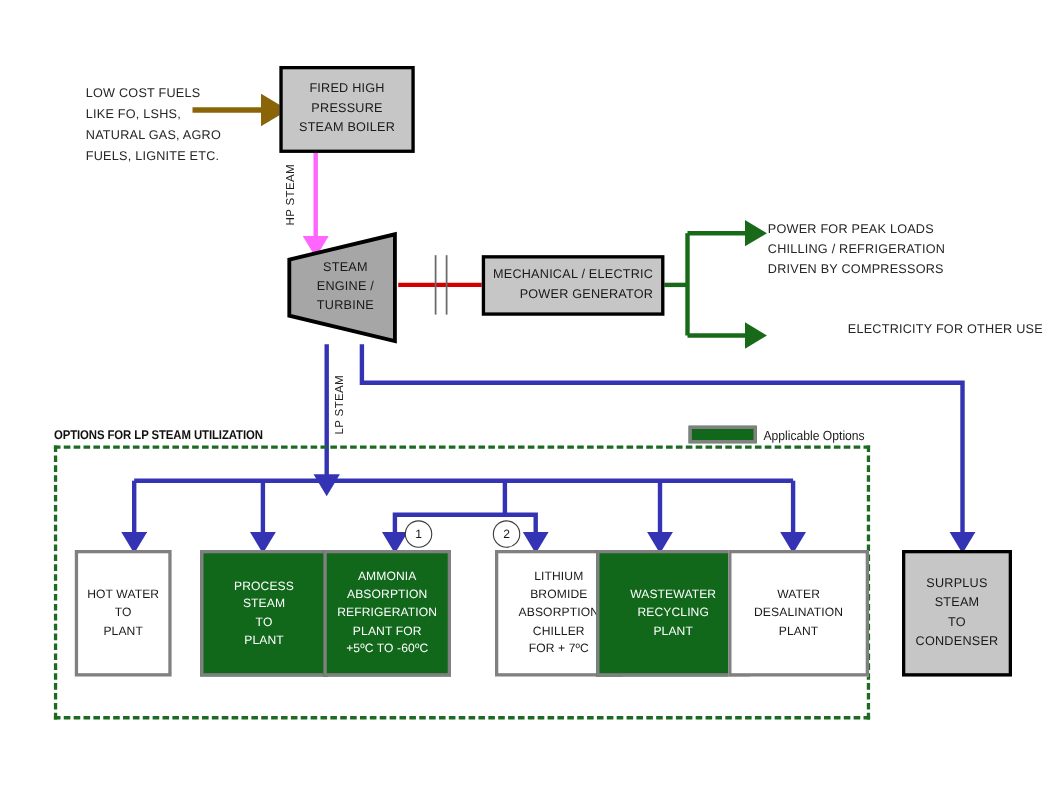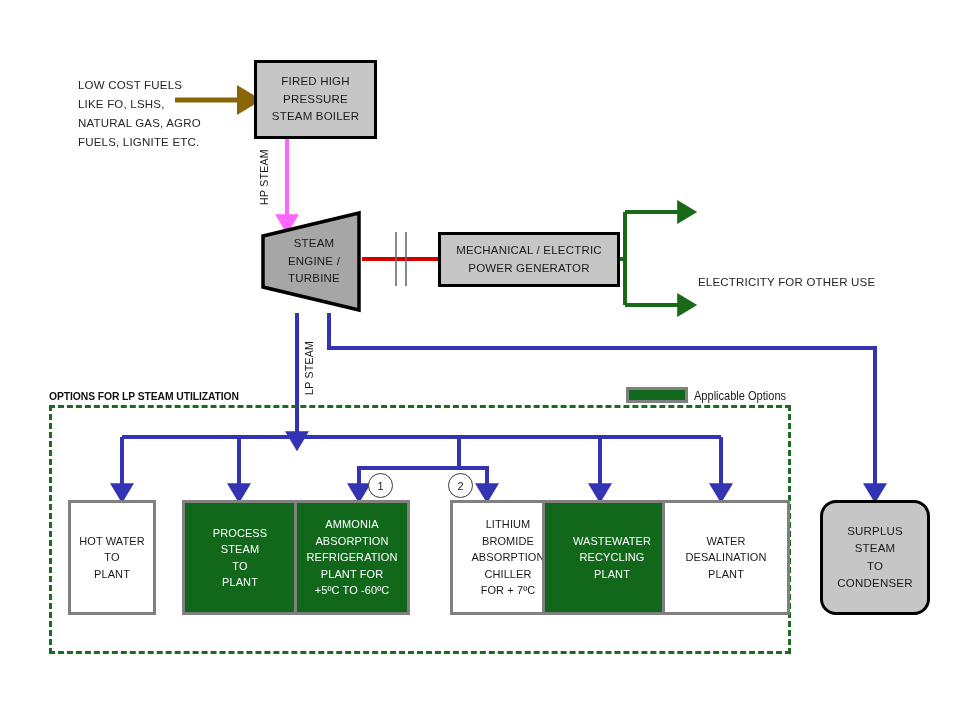--- a/index.html
+++ b/index.html
@@ -30,40 +30,40 @@
     white-space: pre-line;
   }
   .out-text {
     font-size: 11.5px;
     line-height: 18px;
     color: #262626;
     letter-spacing: .2px;
     white-space: pre-line;
   }
   .out-text.peak { left: 698px; top: 200px; width: 250px; }
-  .out-text.elec { left: 698px; top: 273px; width: 250px; }
+  .out-text.elec { left: 698px; top: 291px; width: 250px; text-align: right; }
 
   
   .box-black {
     box-sizing: border-box;
     background: #c6c6c6;
     border: 3px solid #000000;
     display: flex;
     align-items: center;
     justify-content: center;
     text-align: center;
     font-size: 11.5px;
     line-height: 17.5px;
     color: #1a1a1a;
     letter-spacing: .2px;
     white-space: pre-line;
   }
   #boiler { left: 254px; top: 60px; width: 123px; height: 79px; }
-  #generator { left: 438px; top: 232px; width: 182px; height: 55px; }
-  #condenser { left: 820px; top: 500px; width: 110px; height: 115px; border-radius: 16px; }
+  #generator { left: 438px; top: 232px; width: 166px; height: 55px; text-align: right; }
+  #condenser { left: 820px; top: 500px; width: 100px; height: 115px; }
 
   
   #turbine-wrap { left: 260px; top: 210px; width: 102px; height: 103px; }
   #turbine-wrap svg { display: block; }
   #turbine-label {
     position: absolute;
     left: 0; top: 0; width: 102px; height: 103px;
     display: flex; align-items: center; justify-content: center;
     text-align: center;
     font-size: 11.5px; line-height: 17.5px;
@@ -232,20 +232,23 @@
       <polygon points="3,26 99,3 99,100 3,77" fill="#a6a6a6" stroke="#000000" stroke-width="3.5"></polygon>
     </svg>
     <div id="turbine-label">STEAM
 ENGINE /
 TURBINE</div>
   </div>
 
   <div class="abs box-black" id="generator">MECHANICAL / ELECTRIC
 POWER  GENERATOR</div>
 
+  <div class="abs out-text peak">POWER FOR PEAK LOADS
+CHILLING / REFRIGERATION
+DRIVEN BY COMPRESSORS</div>
   <div class="abs out-text elec">ELECTRICITY FOR OTHER USE</div>
 
   <div class="abs vlabel" id="lp-label">LP STEAM</div>
 
   <div class="abs" id="options-title">OPTIONS FOR LP STEAM UTILIZATION</div>
   <div class="abs" id="dashed"></div>
 
   <div class="abs" id="legend-swatch"></div>
   <div class="abs" id="legend-label">Applicable Options</div>
 

